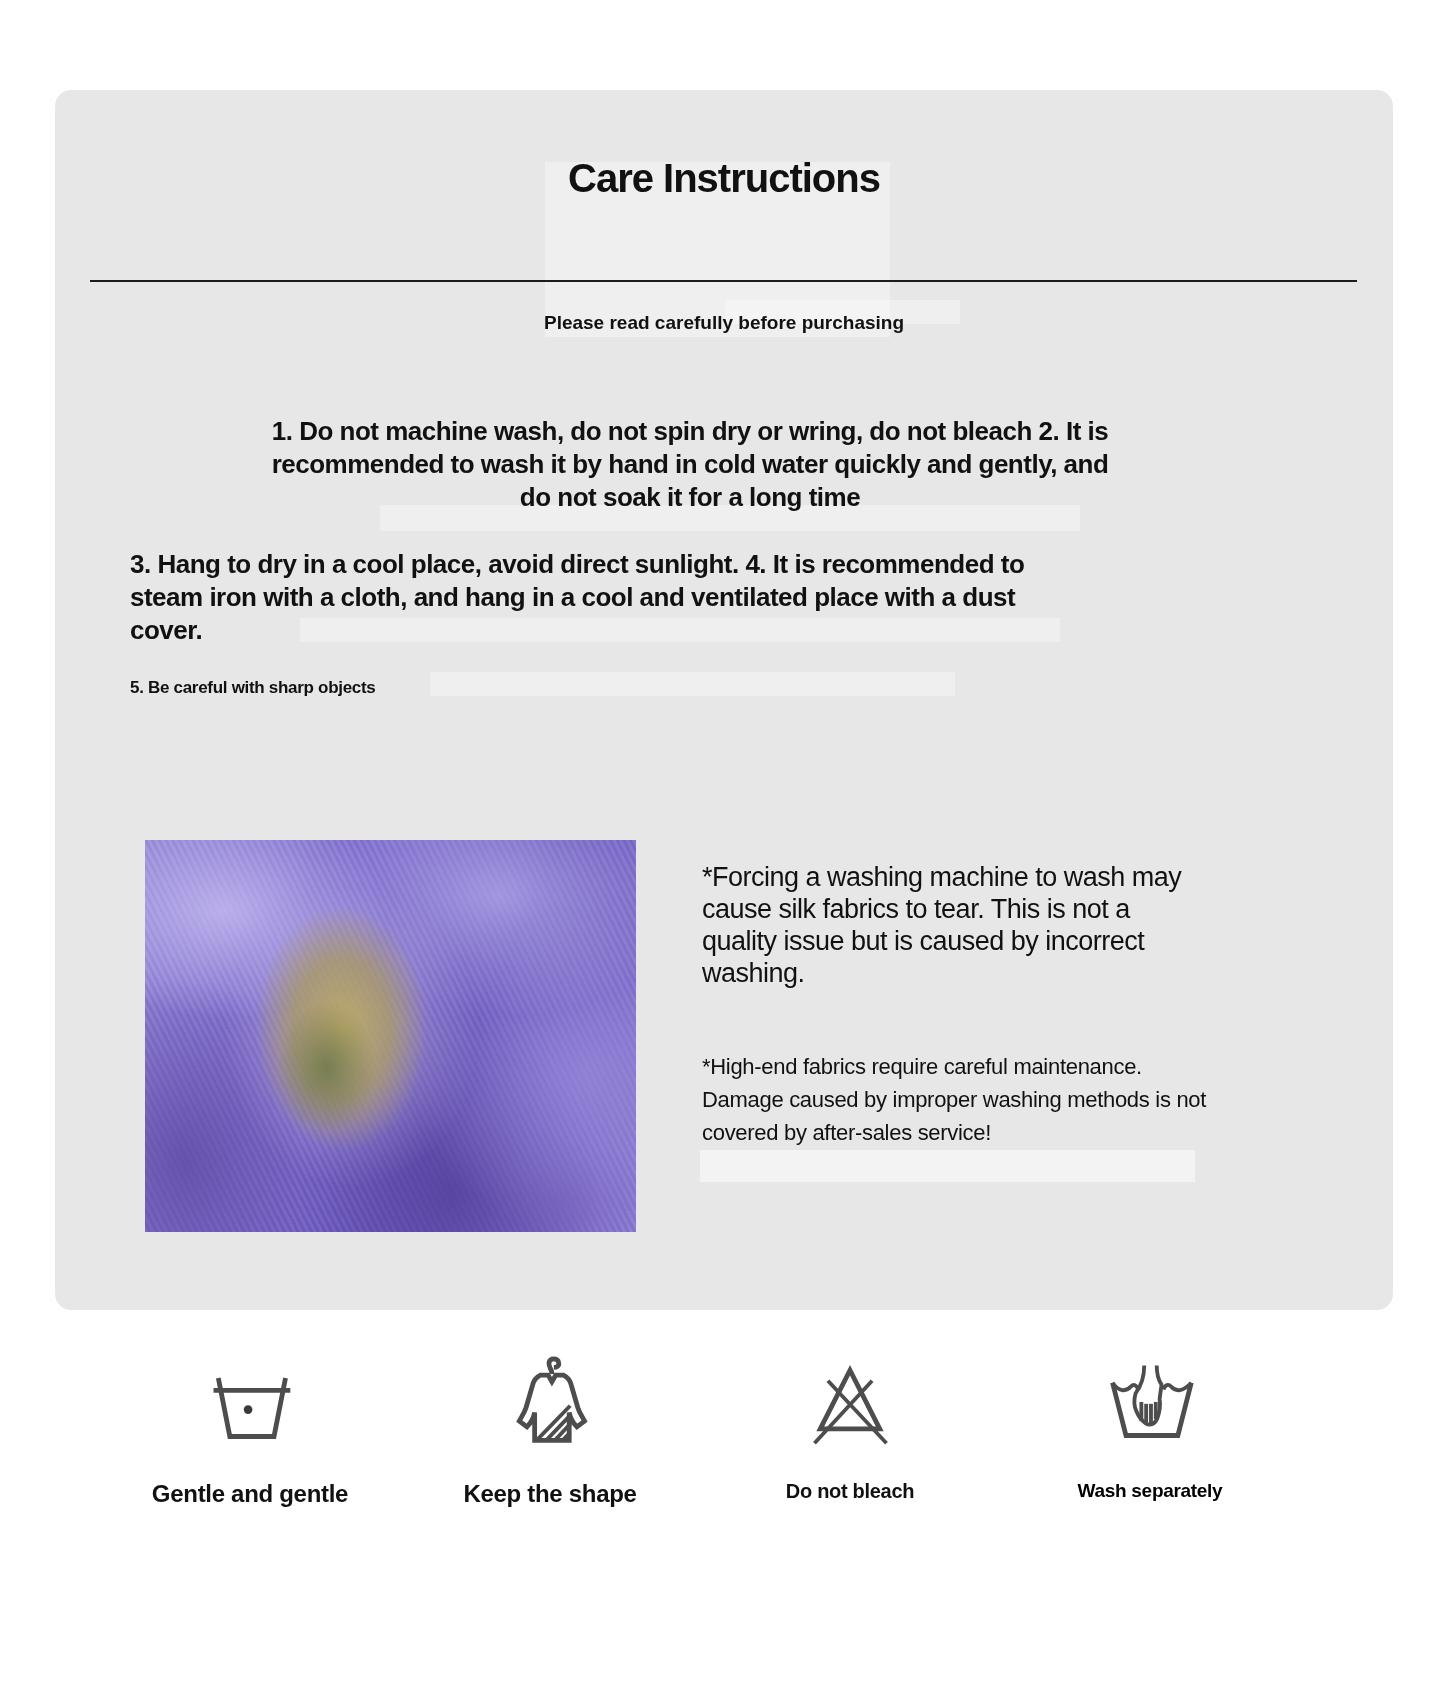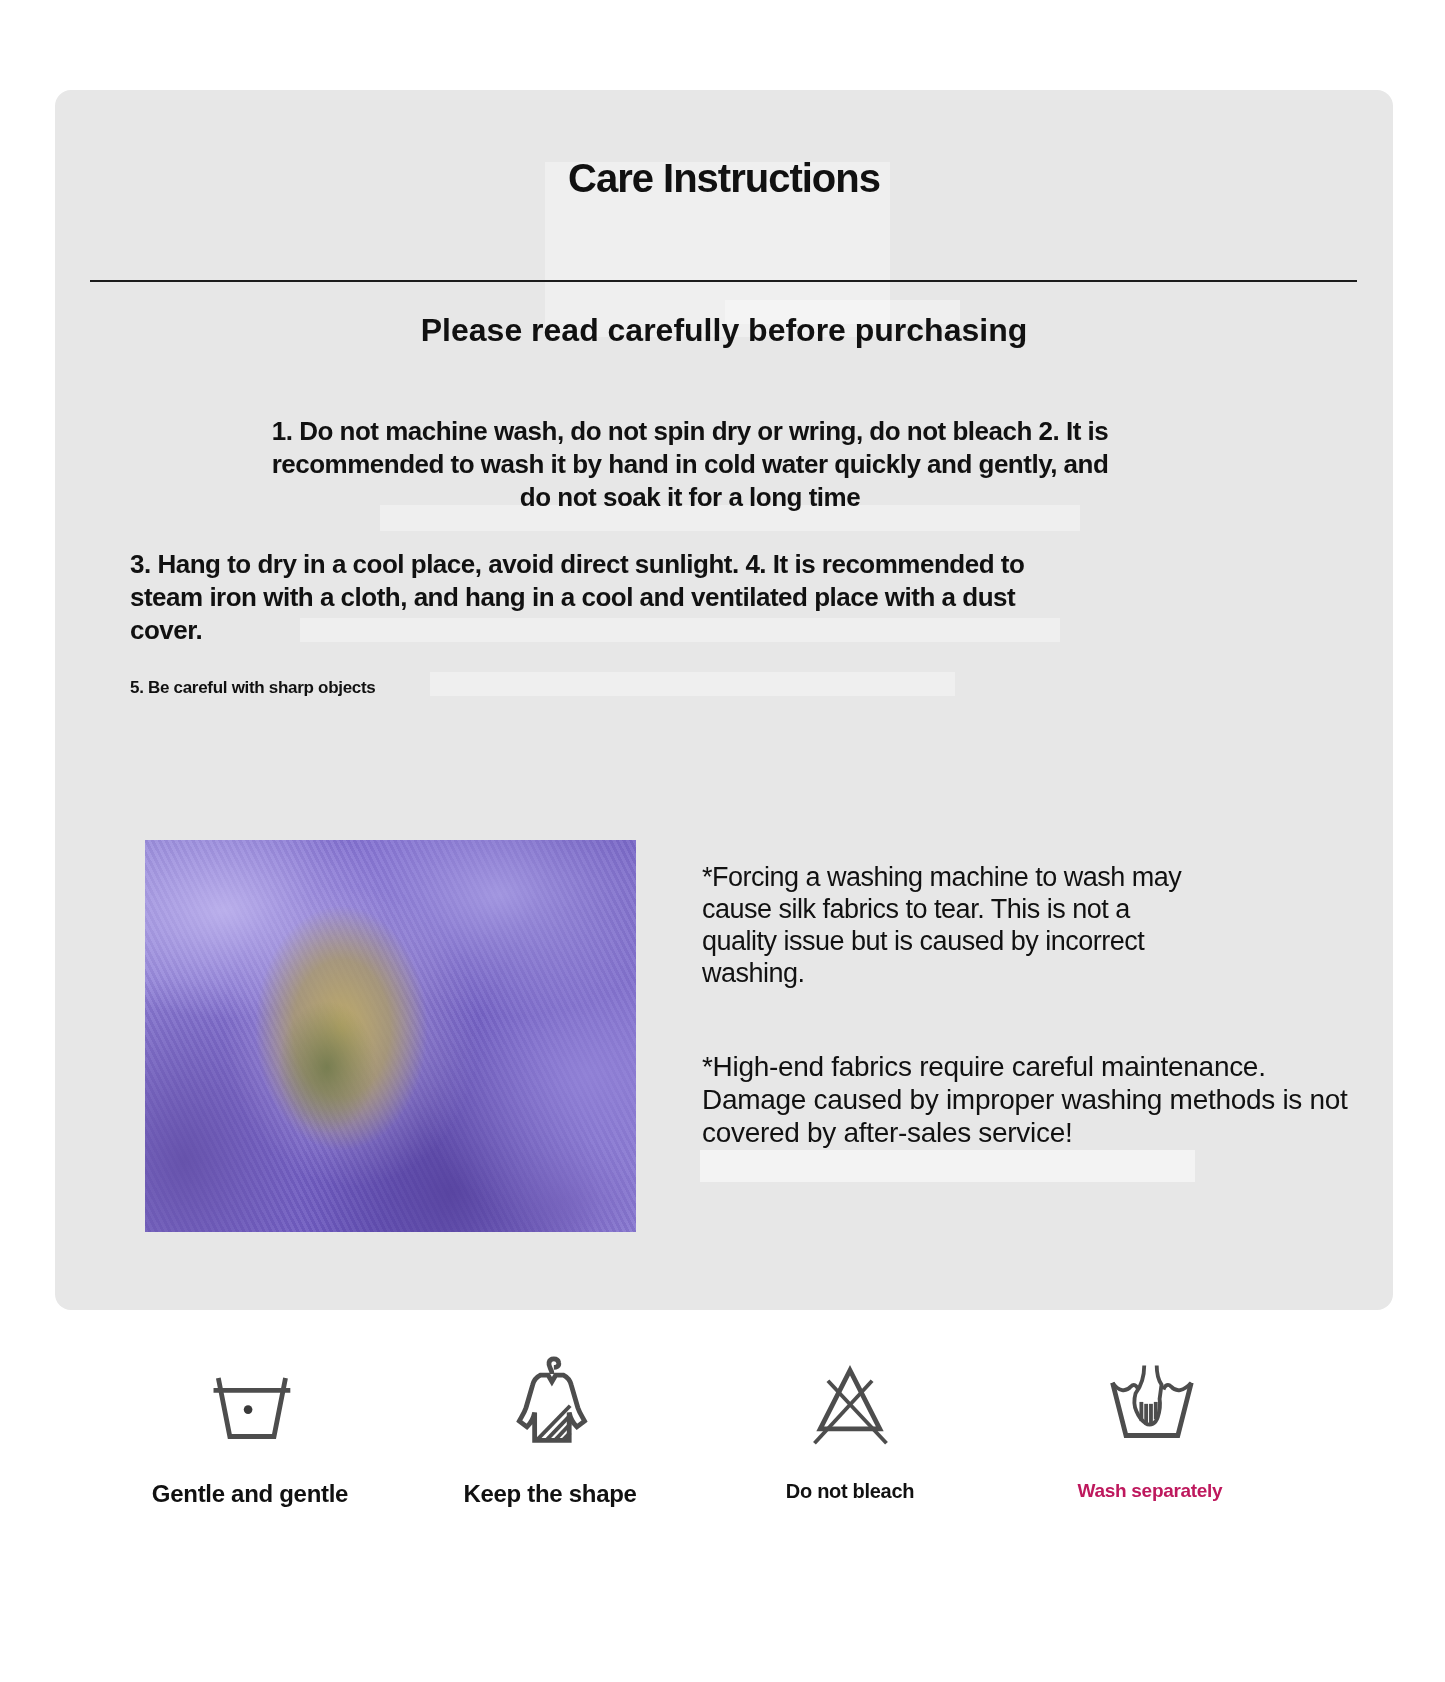--- a/index.html
+++ b/index.html
@@ -21,21 +21,21 @@
   .card-title {
     position:absolute; top:66px; left:0; width:100%;
     text-align:center; font-size:40px; font-weight:700; letter-spacing:-1px;
   }
   .divider {
     position:absolute; top:190px; left:35px; width:1267px; height:2px;
     background:#1c1c1c;
   }
   .card-subtitle {
     position:absolute; top:222px; left:0; width:100%;
-    text-align:center; font-size:32px; font-weight:700;
+    text-align:center; font-size:19px; font-weight:700;
   }
   .para {
     position:absolute; left:75px; width:1120px; font-weight:700;
     white-space:pre-line; letter-spacing:-0.5px;
   }
   .p1 { top:325px; font-size:26px; line-height:33px;text-align:center; }
   .p2 { top:458px; font-size:26px; line-height:33px; }
   .p3 { top:588px; font-size:17px; letter-spacing:-0.3px; }
   .fabric {
     position:absolute; top:750px; left:90px; width:491px; height:392px;
@@ -48,21 +48,21 @@
       radial-gradient(ellipse 260px 170px at 72% 14%, rgba(175,165,232,0.8) 0%, rgba(175,165,232,0) 72%),
       radial-gradient(ellipse 230px 220px at 90% 60%, rgba(150,135,218,0.8) 0%, rgba(150,135,218,0) 75%),
       radial-gradient(ellipse 210px 250px at 62% 90%, rgba(86,66,158,0.9)  0%, rgba(86,66,158,0) 72%),
       radial-gradient(ellipse 190px 250px at 8% 82%,  rgba(99,79,168,0.9)  0%, rgba(99,79,168,0) 75%),
       radial-gradient(ellipse 120px 90px  at 85% 92%, rgba(120,100,190,0.9) 0%, rgba(120,100,190,0) 70%),
       repeating-linear-gradient(63deg, rgba(255,255,255,0.07) 0 3px, rgba(40,20,90,0.07) 3px 6px),
       linear-gradient(115deg, #9487d8 0%, #7e6bce 35%, #6a57bd 62%, #8a7ad2 100%);
   }
   .warn { position:absolute; font-weight:400; white-space:pre-line;margin-top:8px; }
   .warn1 { top:763px; left:647px; width:640px; font-size:27px; line-height:32px; letter-spacing:-0.5px; }
-  .warn2 { top:952px; left:647px; width:660px; font-size:28px; line-height:33px; letter-spacing:-0.3px; }
+  .warn2 { top:952px; left:647px; width:660px; font-size:22px; line-height:33px; letter-spacing:-0.3px; }
   .band { position:absolute; top:1060px; left:645px; width:495px; height:32px; background:rgba(255,255,255,0.5); }
   .icons-row {
     position:absolute; left:100px; top:1350px; width:1200px;
     display:flex; align-items:flex-start;
   }
   .icon-col { flex:1; display:flex; flex-direction:column; align-items:center; }
   .icon-box { height:100px; display:flex; align-items:center; justify-content:center; }
   .icon-box svg { width:96px; height:96px; }
   .icon-box svg * { fill:none; stroke:#4d4d4d; stroke-width:5; stroke-linejoin:miter; }
   .icon-box svg .fill { fill:#3a3a3a; stroke:none; }
@@ -152,16 +152,16 @@
         <path d="M11 32 L25 87 L79 87 L93 32"></path>
         <path class="thin" d="M11 32 C17 41 25 42 30 36 C33 33 36 34 38 40"></path>
         <path class="thin" d="M64 39 C66 34 69 33 72 36 C77 42 85 41 93 32"></path>
         <path class="thin" d="M44 14 C44 26 41 35 35 43 C33 50 33 56 36 62 C38 67 41 71 45 74 C51 78 56 74 58 68 C60 62 61 55 60 49 L62 34 C58 28 57 22 57 14"></path>
         <path class="thin" d="M41 52 L41 72"></path>
         <path class="thin" d="M46 54 L46 75"></path>
         <path class="thin" d="M51 54 L51 74"></path>
         <path class="thin" d="M56 52 L56 70"></path>
       </svg>
     </div>
-    <div class="icon-label" style="color: #be185d; text-align: right;">Wash separately</div>
+    <div class="icon-label" style="color: #000000; text-align: right;">Wash separately</div>
   </div>
 
 </div>
 
 </body></html>

